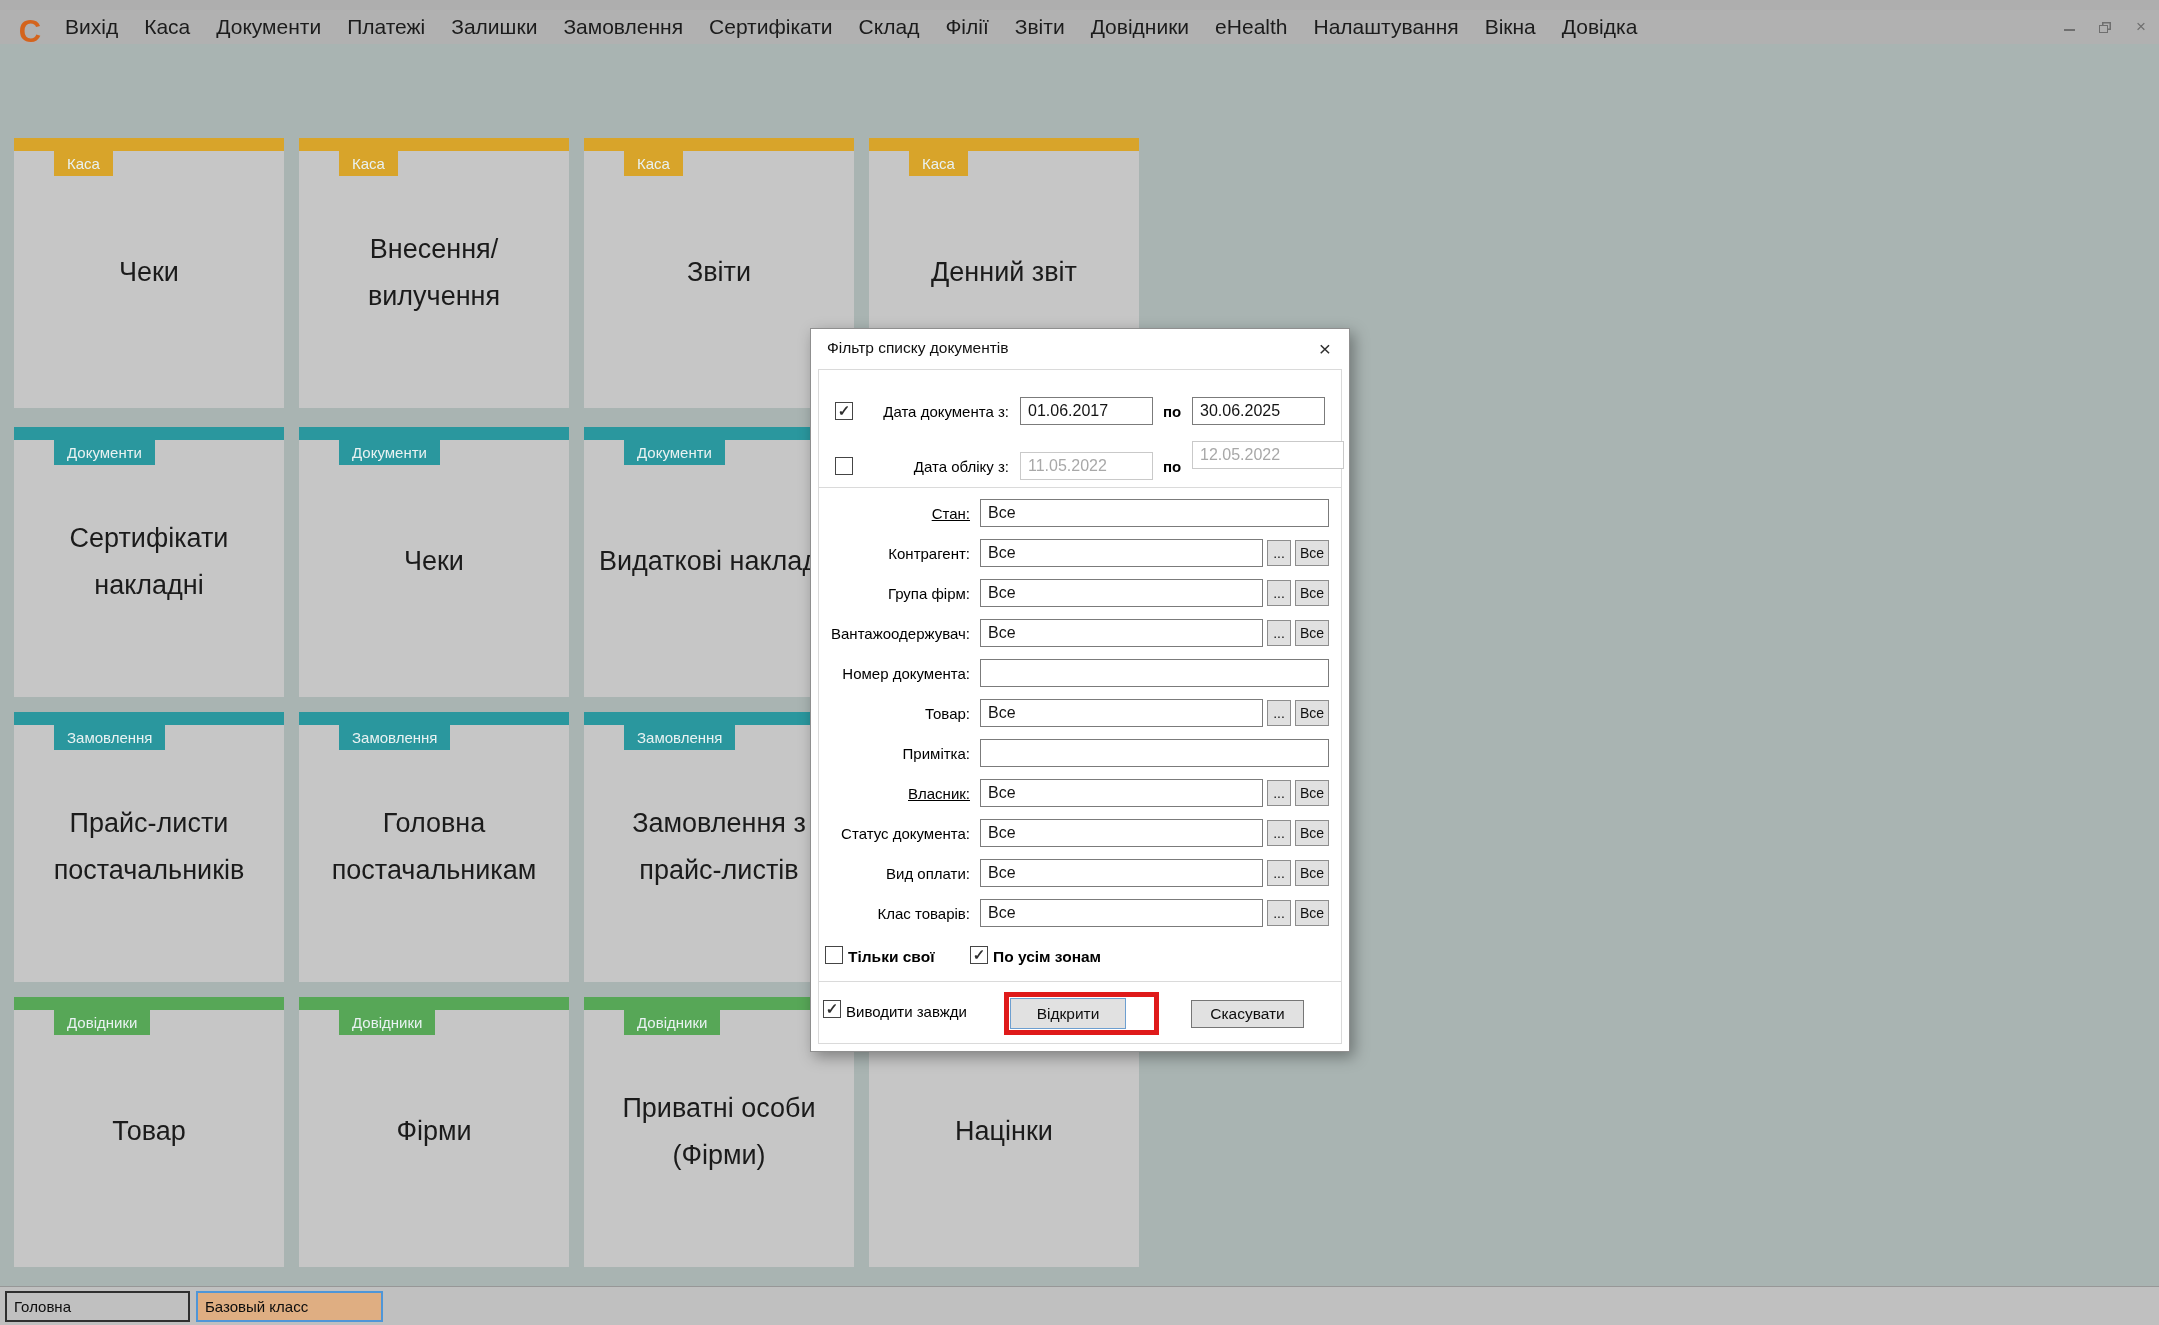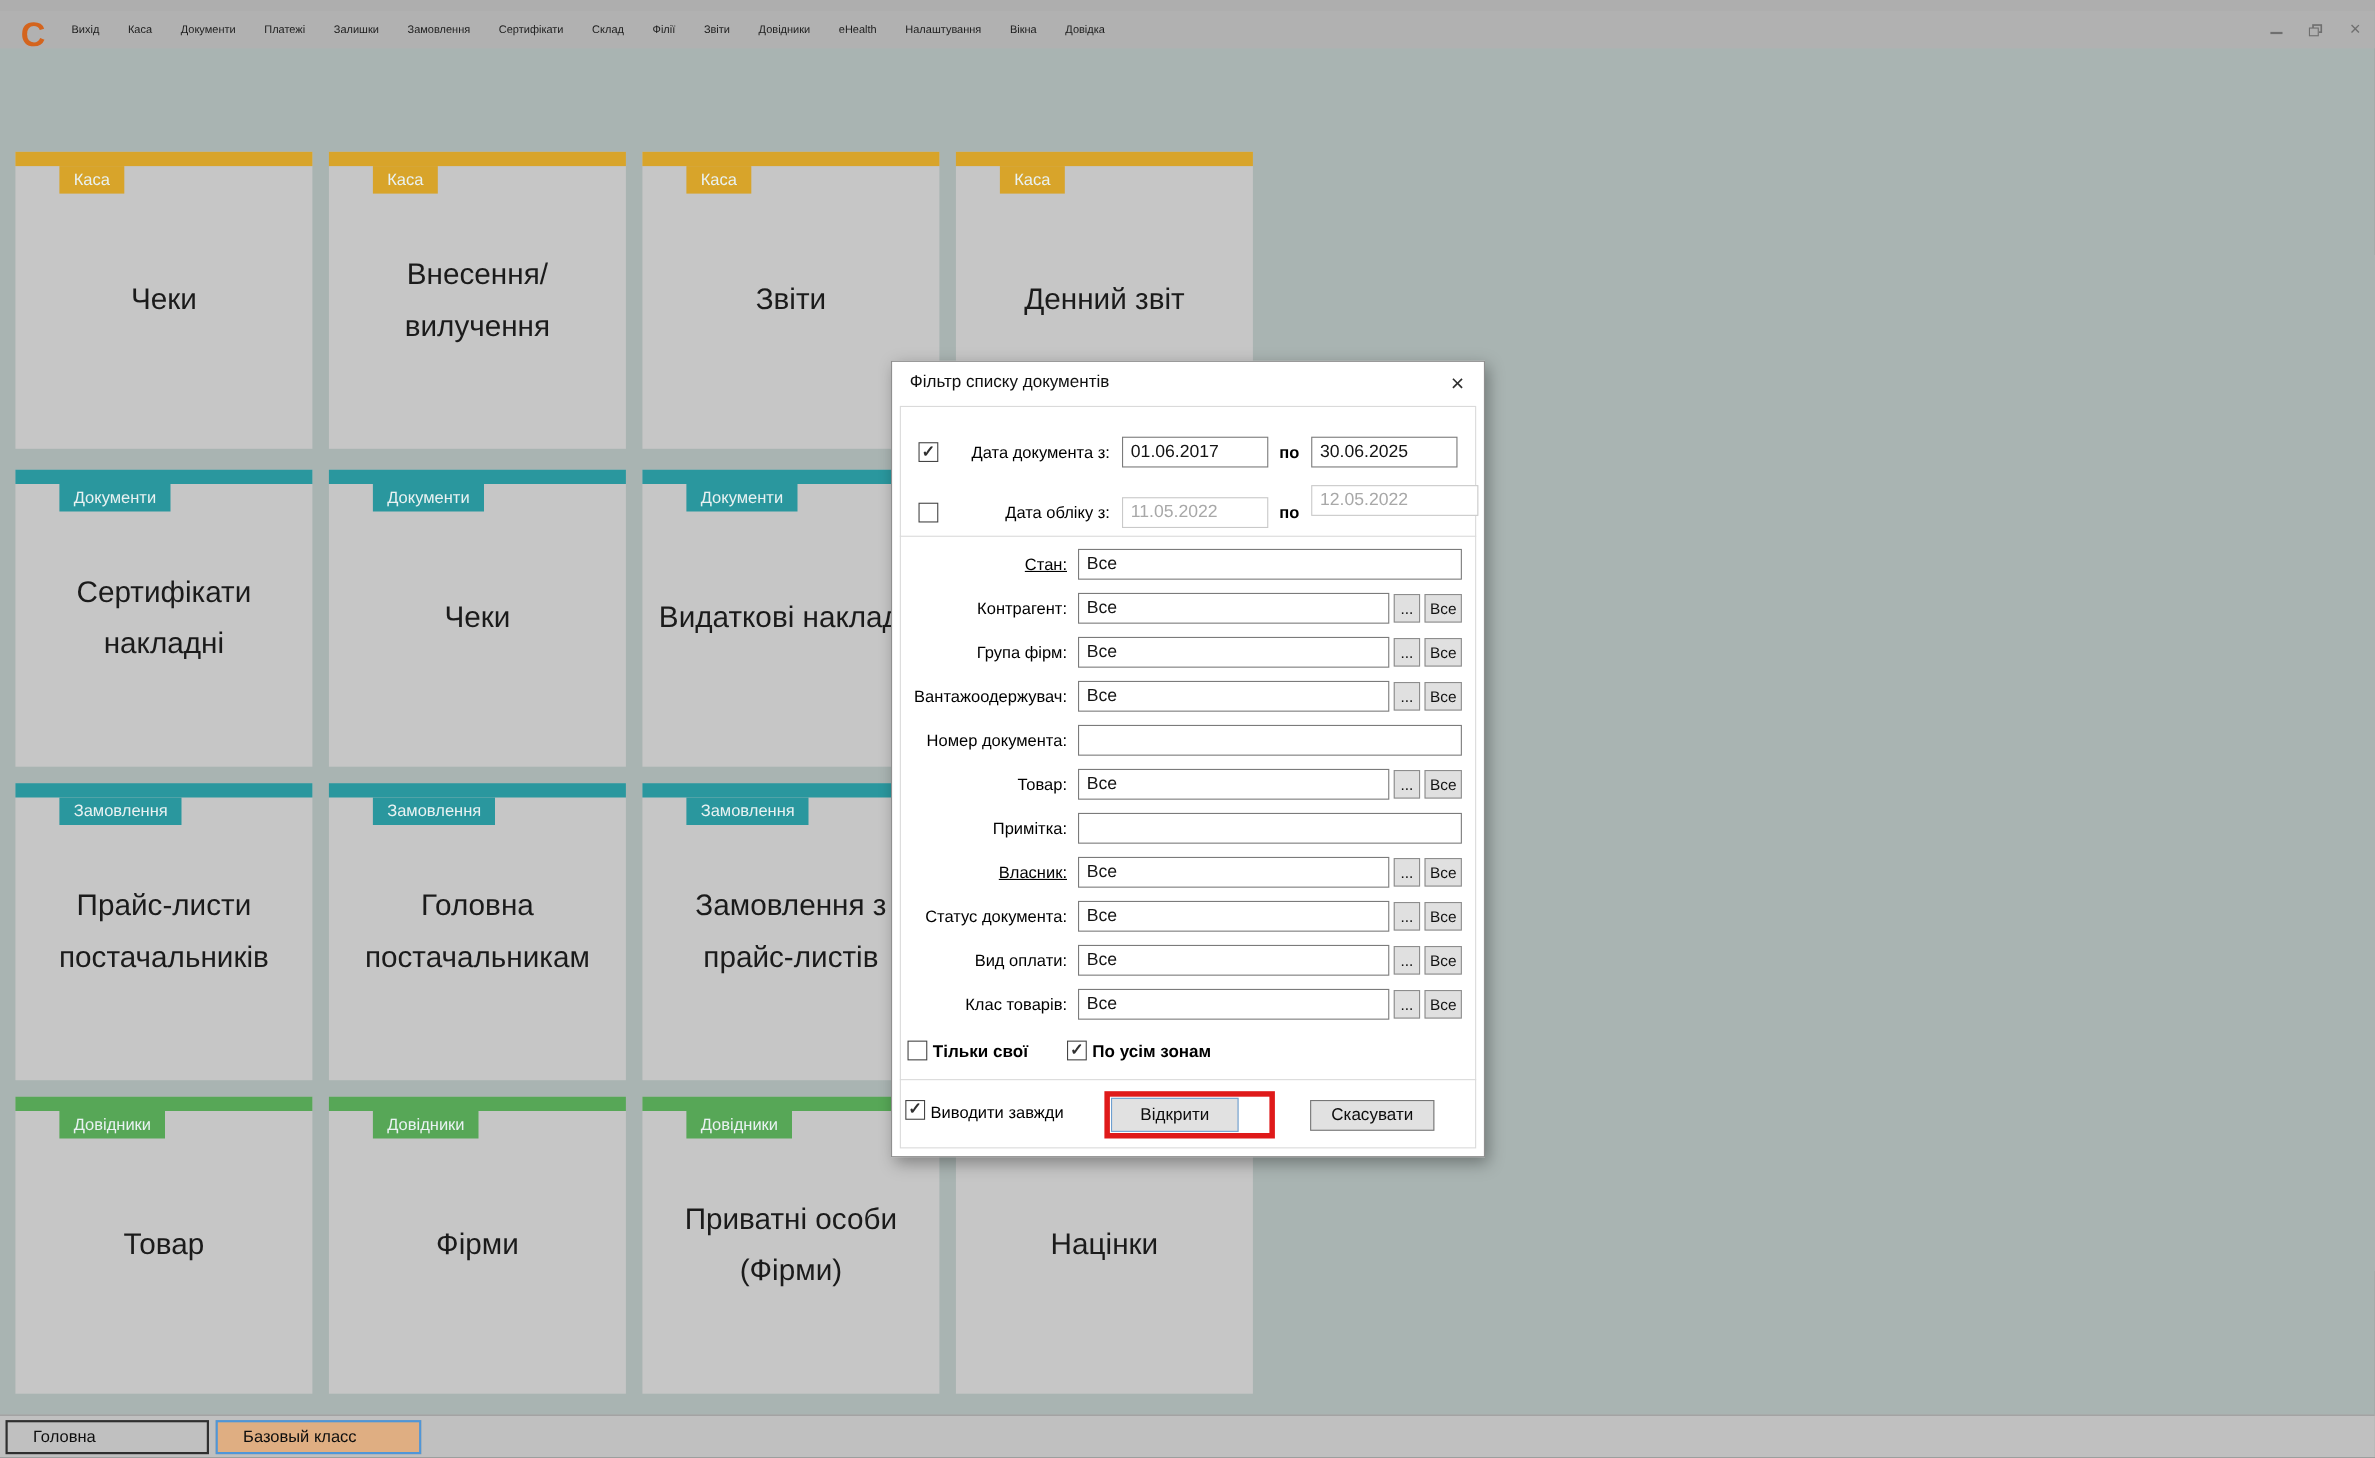--- a/index.html
+++ b/index.html
@@ -9,21 +9,21 @@
     background:#a9b4b2;
     font-family:"Liberation Sans", sans-serif;
     -webkit-font-smoothing:antialiased;
   }
   
   .titlebar { position:absolute; left:0; top:0; width:100%; height:10px; background:#aeaeae; }
   .menubar  { position:absolute; left:0; top:10px; width:100%; height:34px; background:#b1b1b1; }
   .app-logo { position:absolute; left:14px; top:6px; width:32px; height:32px;
               font-size:31px; font-weight:800; color:#d4641d; line-height:32px; text-align:center; }
   .menu-items { position:absolute; left:52px; top:0; height:34px; display:flex; align-items:center; }
-  .menu-item { font-size:10px; color:#1c1c1c; padding:0 13px; white-space:nowrap; cursor:default; }
+  .menu-item { font-size:21px; color:#1c1c1c; padding:0 13px; white-space:nowrap; cursor:default; }
   .win-controls { position:absolute; right:10px; top:0; height:34px; display:flex; align-items:center; gap:20px; }
   .wc { width:16px; height:16px; display:flex; align-items:center; justify-content:center; color:#6f6f6f; }
   .glyph-min { display:block; width:11px; height:0; border-bottom:2px solid #6f6f6f; margin-top:6px; }
   .glyph-restore { display:block; width:9px; height:8px; border:1.5px solid #6f6f6f;
                    box-shadow:3px -3px 0 -1.5px #b1b1b1, 3px -3px 0 0 #6f6f6f; margin:3px 3px 0 0; }
   .glyph-close { font-size:17px; line-height:16px; }
   
   .ql-panel { position:absolute; left:14px; top:68px; width:1136px; height:59px; background:#bababa; }
   .ql-title { position:absolute; left:26px; top:4px; font-size:38px; color:#121212; letter-spacing:0.5px; }
   
@@ -56,21 +56,21 @@
   .btn-sm { position:absolute; height:26px; background:#e0e0e0; border:1px solid #8d8d8d;
             font-size:14px; color:#111; display:flex; align-items:center; justify-content:center; cursor:pointer; }
   .push-btn { position:absolute; background:#e1e1e1; border:1px solid #767676; font-size:15.5px; color:#0e0e0e;
               display:flex; align-items:center; justify-content:center; cursor:pointer; }
   .push-btn.highlight { border:1px solid #6d9fd0; }
   .red-ring { position:absolute; border:5px solid #df1a1a; pointer-events:none; }
   
   .statusbar { position:absolute; left:0; top:1286px; width:100%; height:39px;
                background:#c0c0c0; border-top:1px solid #979797; }
   .task-tab { position:absolute; top:4px; height:31px; font-size:15px; color:#0d0d0d;
-              line-height:27px; padding-left:23px; cursor:pointer; overflow:hidden; white-space:nowrap; }
+              line-height:27px; padding-left:7px; cursor:pointer; overflow:hidden; white-space:nowrap; }
 </style>
 </head>
 <body>
 
 <div id="root">
 
   <div class="titlebar"></div>
 
   <div class="menubar">
     <div class="app-logo">C</div>

